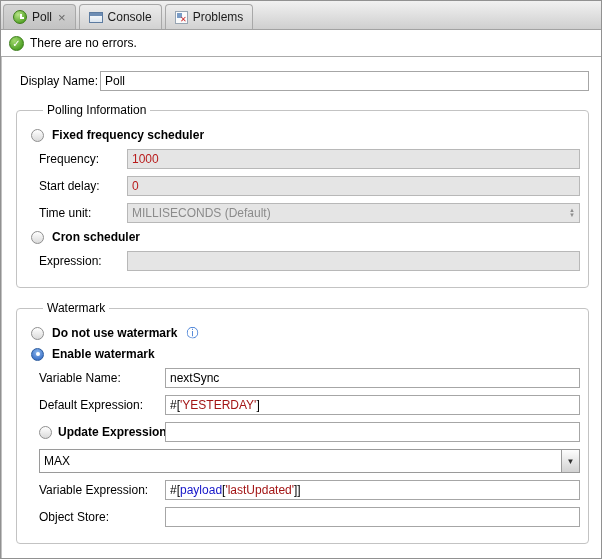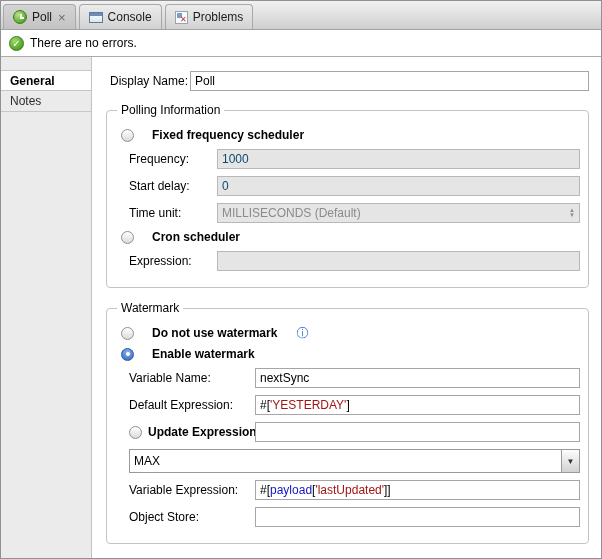--- a/index.html
+++ b/index.html
@@ -55,27 +55,27 @@
 
   .content { flex:1; background:#fff; border-left:1px solid #c2c2c2; padding:12px 10px 8px 12px; overflow:hidden; }
 
   
   .dn-row { display:flex; align-items:center; margin:2px 2px 12px 6px; }
   .dn-row .dn-label { width:80px; flex-shrink:0; }
   .dn-row input { flex:1; }
 
   .txt { height:20px; border:1px solid #a6a6a6; background:#fff; padding:0 4px;
          font:12px "Liberation Sans","DejaVu Sans",sans-serif; color:#000; }
-  .txt.disabled { background:#e5e5e5; border-color:#b8b8b8; color:#0c4a6e; }
+  .txt.disabled { background:#e5e5e5; border-color:#b8b8b8; color:#b91c1c; }
 
   fieldset.group { border:1px solid #c3c3c3; border-radius:4px; margin:0 2px 13px 2px;
                    padding:4px 8px 9px 8px; min-inline-size:0; }
-  legend.group-title { padding:0 4px; margin-left:2px; }
-
-  .radio-row { display:flex; align-items:center; gap:18px; margin:7px 0 7px 6px; }
+  legend.group-title { padding:0 4px; margin-left:18px; }
+
+  .radio-row { display:flex; align-items:center; gap:8px; margin:7px 0 7px 6px; }
   .rlabel { font-weight:bold; white-space:nowrap; }
 
   .field-row { display:flex; align-items:center; margin:7px 0 7px 14px; }
   .flabel { flex-shrink:0; display:flex; align-items:center; gap:6px; white-space:nowrap; }
   .polling .flabel { width:88px; }
   .watermark .flabel { width:126px; }
   .fctrl { flex:1; display:flex; min-width:0; }
   .fctrl > * { flex:1; min-width:0; }
 
   .radio { width:13px; height:13px; border-radius:50%; flex-shrink:0;
@@ -130,24 +130,20 @@
     </div>
   </div>
 
   <div class="statusbar">
     <span class="check-icon"></span>
     <span>There are no errors.</span>
   </div>
 
   <div class="main">
 
-    <div class="sidebar">
-      <div class="side-item active">General</div>
-      <div class="side-item">Notes</div>
-    </div>
 
     <div class="content">
 
       <div class="dn-row">
         <span class="dn-label">Display Name:</span>
         <input class="txt" type="text" value="Poll" style="">
       </div>
 
       <fieldset class="group polling">
         <legend class="group-title">Polling Information</legend>

